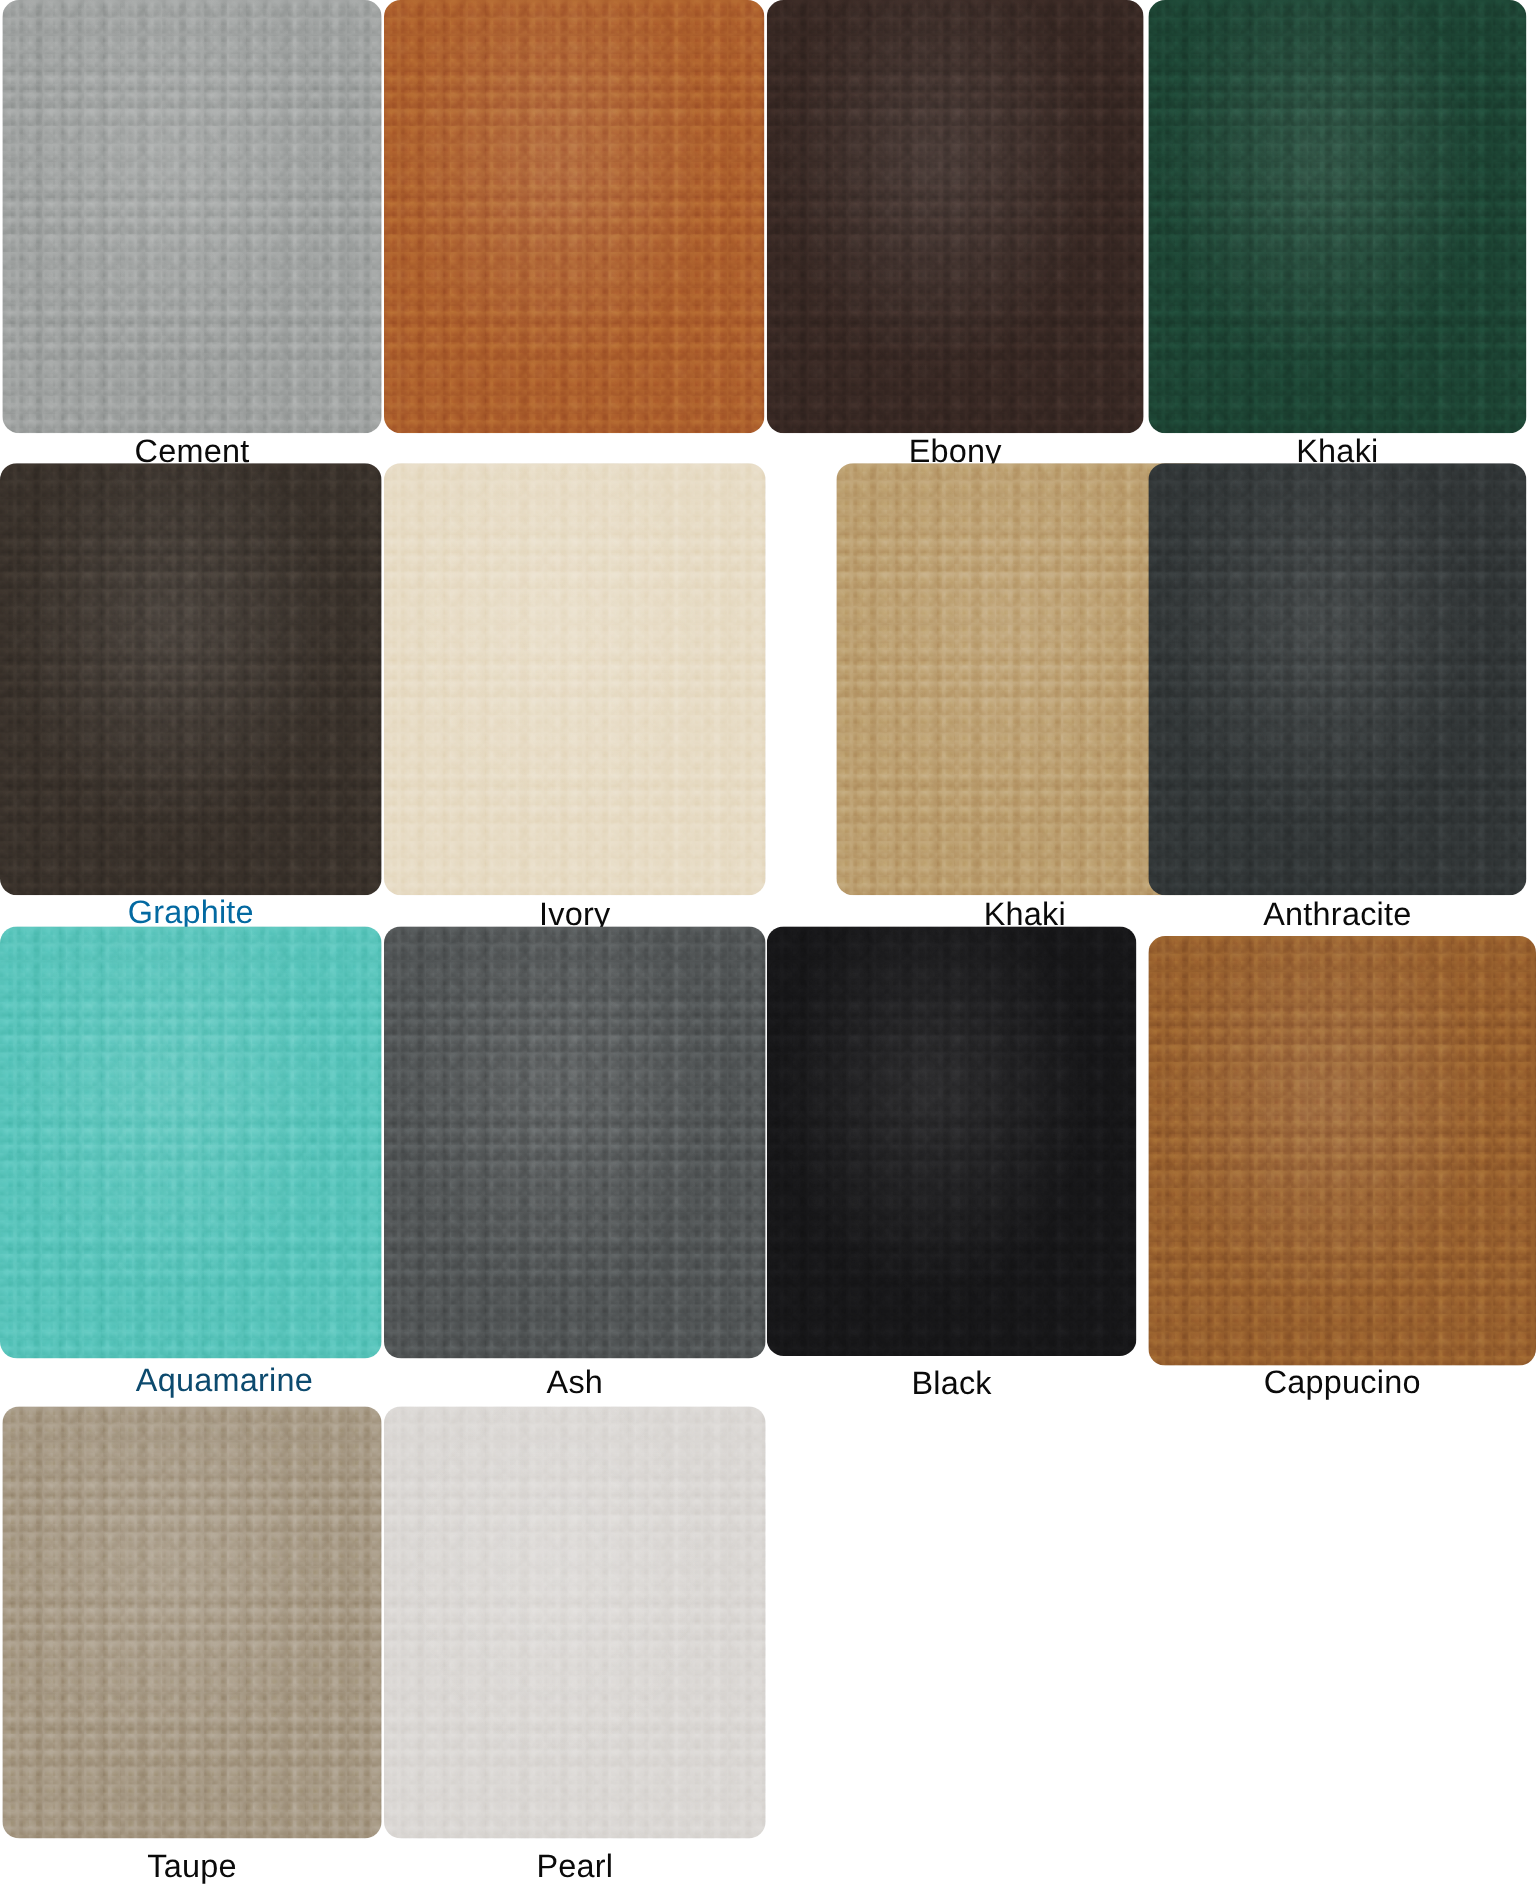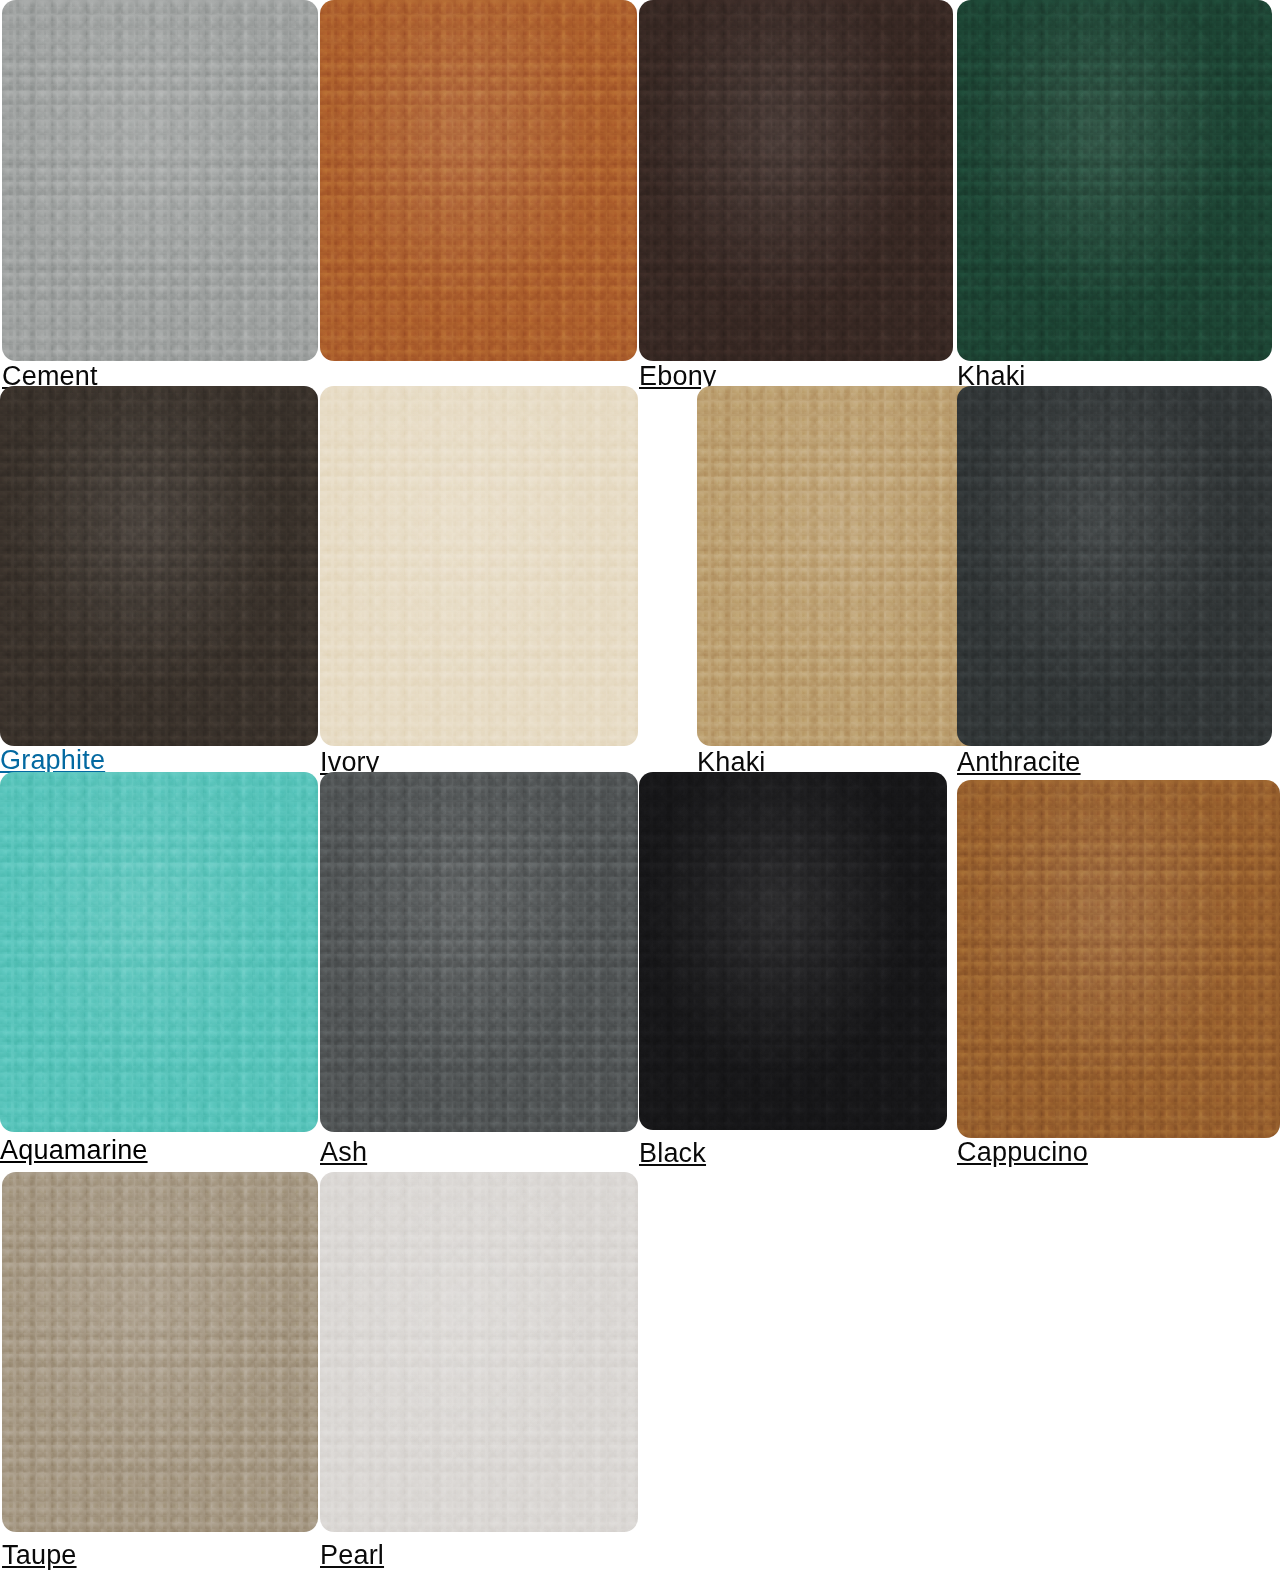--- a/index.html
+++ b/index.html
@@ -34,27 +34,27 @@
     
     background-repeat: repeat, repeat, repeat, repeat, no-repeat;
     background-size: 17px 15px, 11px 13px, 29px 27px, 7px 7px, 100% 100%;
     background-blend-mode: overlay, overlay, soft-light, overlay, normal;
   }
 
   .swatch-label {
     position: absolute;
     left: 0;
     width: 100%;
+    text-align: center;
     color: #0a0a0a;
     font-family: "Liberation Sans", sans-serif;
     font-size: 27px;
     line-height: 30px;
     letter-spacing: 0.2px;
     white-space: nowrap;
-    text-decoration: underline;
   }
 </style>
 </head>
 <body>
 
 <div id="swatch-grid" style="background: rgb(255, 255, 255);">
     <div class="swatch-cell" style="left: 2px; top: 0px; width: 316px; height: 401px;">
       <div class="swatch-chip" style="height: 361px; background-color: rgb(162, 165, 164); background-image: radial-gradient(at 35% 30%, rgba(255, 255, 255, 0.17) 0%, rgba(255, 255, 255, 0) 62%), radial-gradient(at 70% 65%, rgba(0, 0, 0, 0.15) 0%, rgba(0, 0, 0, 0) 58%), radial-gradient(circle, rgba(255, 255, 255, 0.09) 0%, rgba(0, 0, 0, 0.08) 70%, rgba(0, 0, 0, 0) 100%), radial-gradient(circle at 20% 80%, rgba(0, 0, 0, 0.1) 0%, rgba(0, 0, 0, 0) 60%), radial-gradient(at 45% 38%, rgba(255, 255, 255, 0.1) 0%, rgba(255, 255, 255, 0) 55%);"></div>
       <div class="swatch-label" style="top: 361px; color: rgb(10, 10, 10);">Cement</div>
     </div>
@@ -80,21 +80,21 @@
     <div class="swatch-cell" style="left: 649px; top: 386px; width: 314px; height: 401px; margin-left: 48px;">
       <div class="swatch-chip" style="height: 360px; background-color: rgb(190, 162, 116); background-image: radial-gradient(at 35% 30%, rgba(255, 255, 255, 0.17) 0%, rgba(255, 255, 255, 0) 62%), radial-gradient(at 70% 65%, rgba(0, 0, 0, 0.15) 0%, rgba(0, 0, 0, 0) 58%), radial-gradient(circle, rgba(255, 255, 255, 0.09) 0%, rgba(0, 0, 0, 0.08) 70%, rgba(0, 0, 0, 0) 100%), radial-gradient(circle at 20% 80%, rgba(0, 0, 0, 0.1) 0%, rgba(0, 0, 0, 0) 60%), radial-gradient(at 45% 38%, rgba(255, 255, 255, 0.1) 0%, rgba(255, 255, 255, 0) 55%);"></div>
       <div class="swatch-label" style="top: 361px; color: rgb(10, 10, 10);">Khaki</div>
     </div>
     <div class="swatch-cell" style="left: 957px; top: 386px; width: 315px; height: 401px;">
       <div class="swatch-chip" style="height: 360px; background-color: rgb(52, 57, 58); background-image: radial-gradient(at 35% 30%, rgba(255, 255, 255, 0.17) 0%, rgba(255, 255, 255, 0) 62%), radial-gradient(at 70% 65%, rgba(0, 0, 0, 0.15) 0%, rgba(0, 0, 0, 0) 58%), radial-gradient(circle, rgba(255, 255, 255, 0.09) 0%, rgba(0, 0, 0, 0.08) 70%, rgba(0, 0, 0, 0) 100%), radial-gradient(circle at 20% 80%, rgba(0, 0, 0, 0.1) 0%, rgba(0, 0, 0, 0) 60%), radial-gradient(at 45% 38%, rgba(255, 255, 255, 0.1) 0%, rgba(255, 255, 255, 0) 55%);"></div>
       <div class="swatch-label" style="top: 361px; color: rgb(10, 10, 10);">Anthracite</div>
     </div>
     <div class="swatch-cell" style="left: 0px; top: 772px; width: 318px; height: 403px;">
       <div class="swatch-chip" style="height: 360px; background-color: rgb(92, 198, 189); background-image: radial-gradient(at 35% 30%, rgba(255, 255, 255, 0.17) 0%, rgba(255, 255, 255, 0) 62%), radial-gradient(at 70% 65%, rgba(0, 0, 0, 0.15) 0%, rgba(0, 0, 0, 0) 58%), radial-gradient(circle, rgba(255, 255, 255, 0.09) 0%, rgba(0, 0, 0, 0.08) 70%, rgba(0, 0, 0, 0) 100%), radial-gradient(circle at 20% 80%, rgba(0, 0, 0, 0.1) 0%, rgba(0, 0, 0, 0) 60%), radial-gradient(at 45% 38%, rgba(255, 255, 255, 0.1) 0%, rgba(255, 255, 255, 0) 55%);"></div>
-      <div class="swatch-label" style="top: 363px; color: #000000;">Aquamarine</div>
+      <div class="swatch-label" style="top: 363px; color: #0c4a6e; padding-left: 28px;">Aquamarine</div>
     </div>
     <div class="swatch-cell" style="left: 320px; top: 772px; width: 318px; height: 405px;">
       <div class="swatch-chip" style="height: 360px; background-color: rgb(85, 89, 90); background-image: radial-gradient(at 35% 30%, rgba(255, 255, 255, 0.17) 0%, rgba(255, 255, 255, 0) 62%), radial-gradient(at 70% 65%, rgba(0, 0, 0, 0.15) 0%, rgba(0, 0, 0, 0) 58%), radial-gradient(circle, rgba(255, 255, 255, 0.09) 0%, rgba(0, 0, 0, 0.08) 70%, rgba(0, 0, 0, 0) 100%), radial-gradient(circle at 20% 80%, rgba(0, 0, 0, 0.1) 0%, rgba(0, 0, 0, 0) 60%), radial-gradient(at 45% 38%, rgba(255, 255, 255, 0.1) 0%, rgba(255, 255, 255, 0) 55%);"></div>
       <div class="swatch-label" style="top: 365px; color: rgb(10, 10, 10);">Ash</div>
     </div>
     <div class="swatch-cell" style="left: 639px; top: 772px; width: 308px; height: 406px;">
       <div class="swatch-chip" style="height: 358px; background-color: rgb(24, 24, 26); background-image: radial-gradient(at 35% 30%, rgba(255, 255, 255, 0.17) 0%, rgba(255, 255, 255, 0) 62%), radial-gradient(at 70% 65%, rgba(0, 0, 0, 0.15) 0%, rgba(0, 0, 0, 0) 58%), radial-gradient(circle, rgba(255, 255, 255, 0.09) 0%, rgba(0, 0, 0, 0.08) 70%, rgba(0, 0, 0, 0) 100%), radial-gradient(circle at 20% 80%, rgba(0, 0, 0, 0.1) 0%, rgba(0, 0, 0, 0) 60%), radial-gradient(at 45% 38%, rgba(255, 255, 255, 0.1) 0%, rgba(255, 255, 255, 0) 55%);"></div>
       <div class="swatch-label" style="top: 366px; color: rgb(10, 10, 10);">Black</div>
     </div>
     <div class="swatch-cell" style="left: 957px; top: 780px; width: 323px; height: 397px;">

